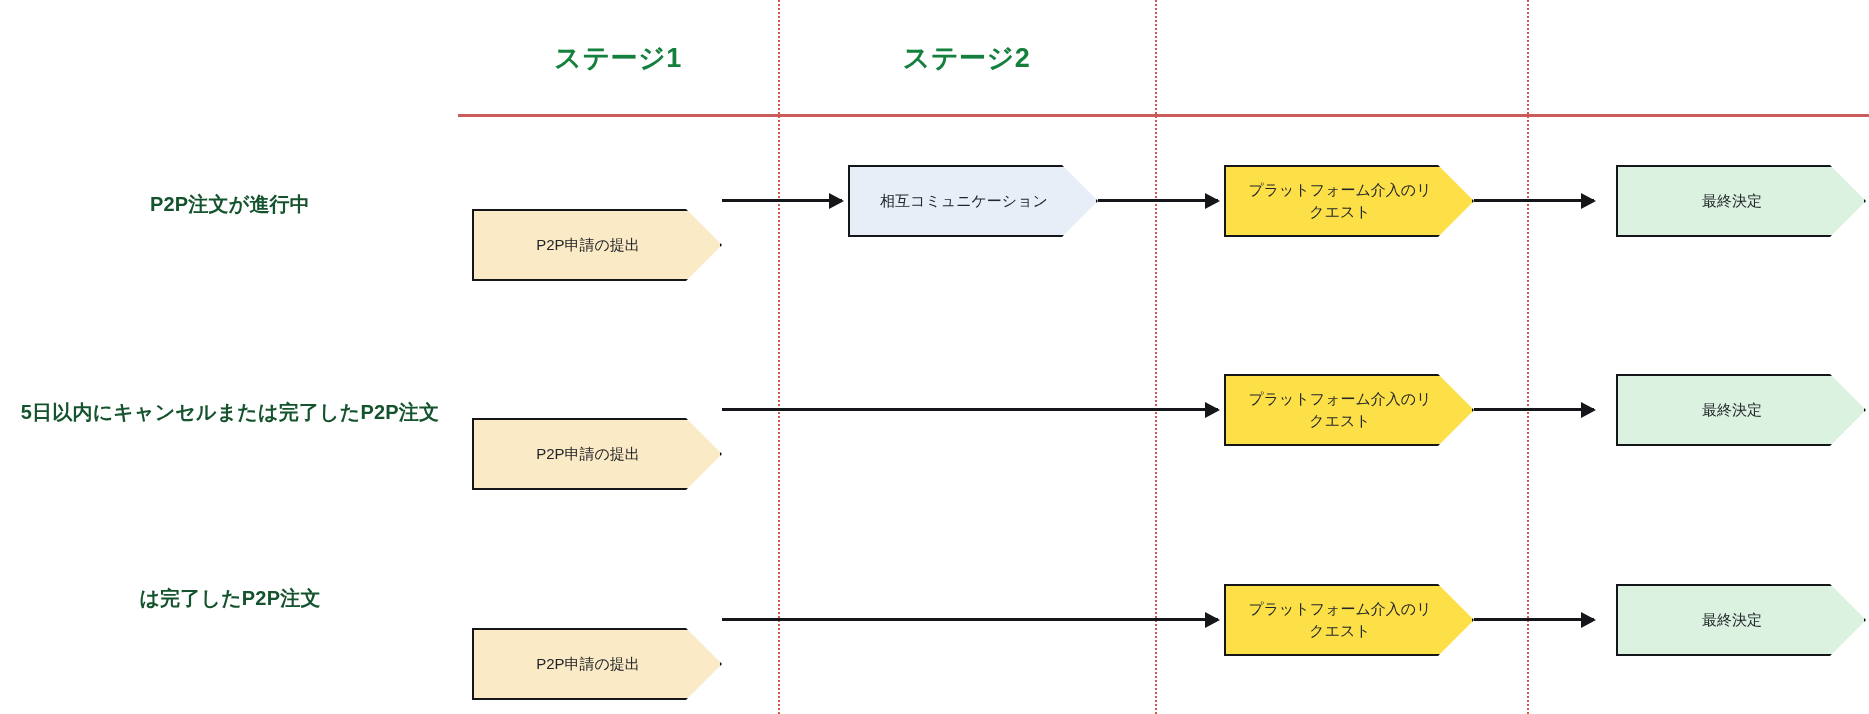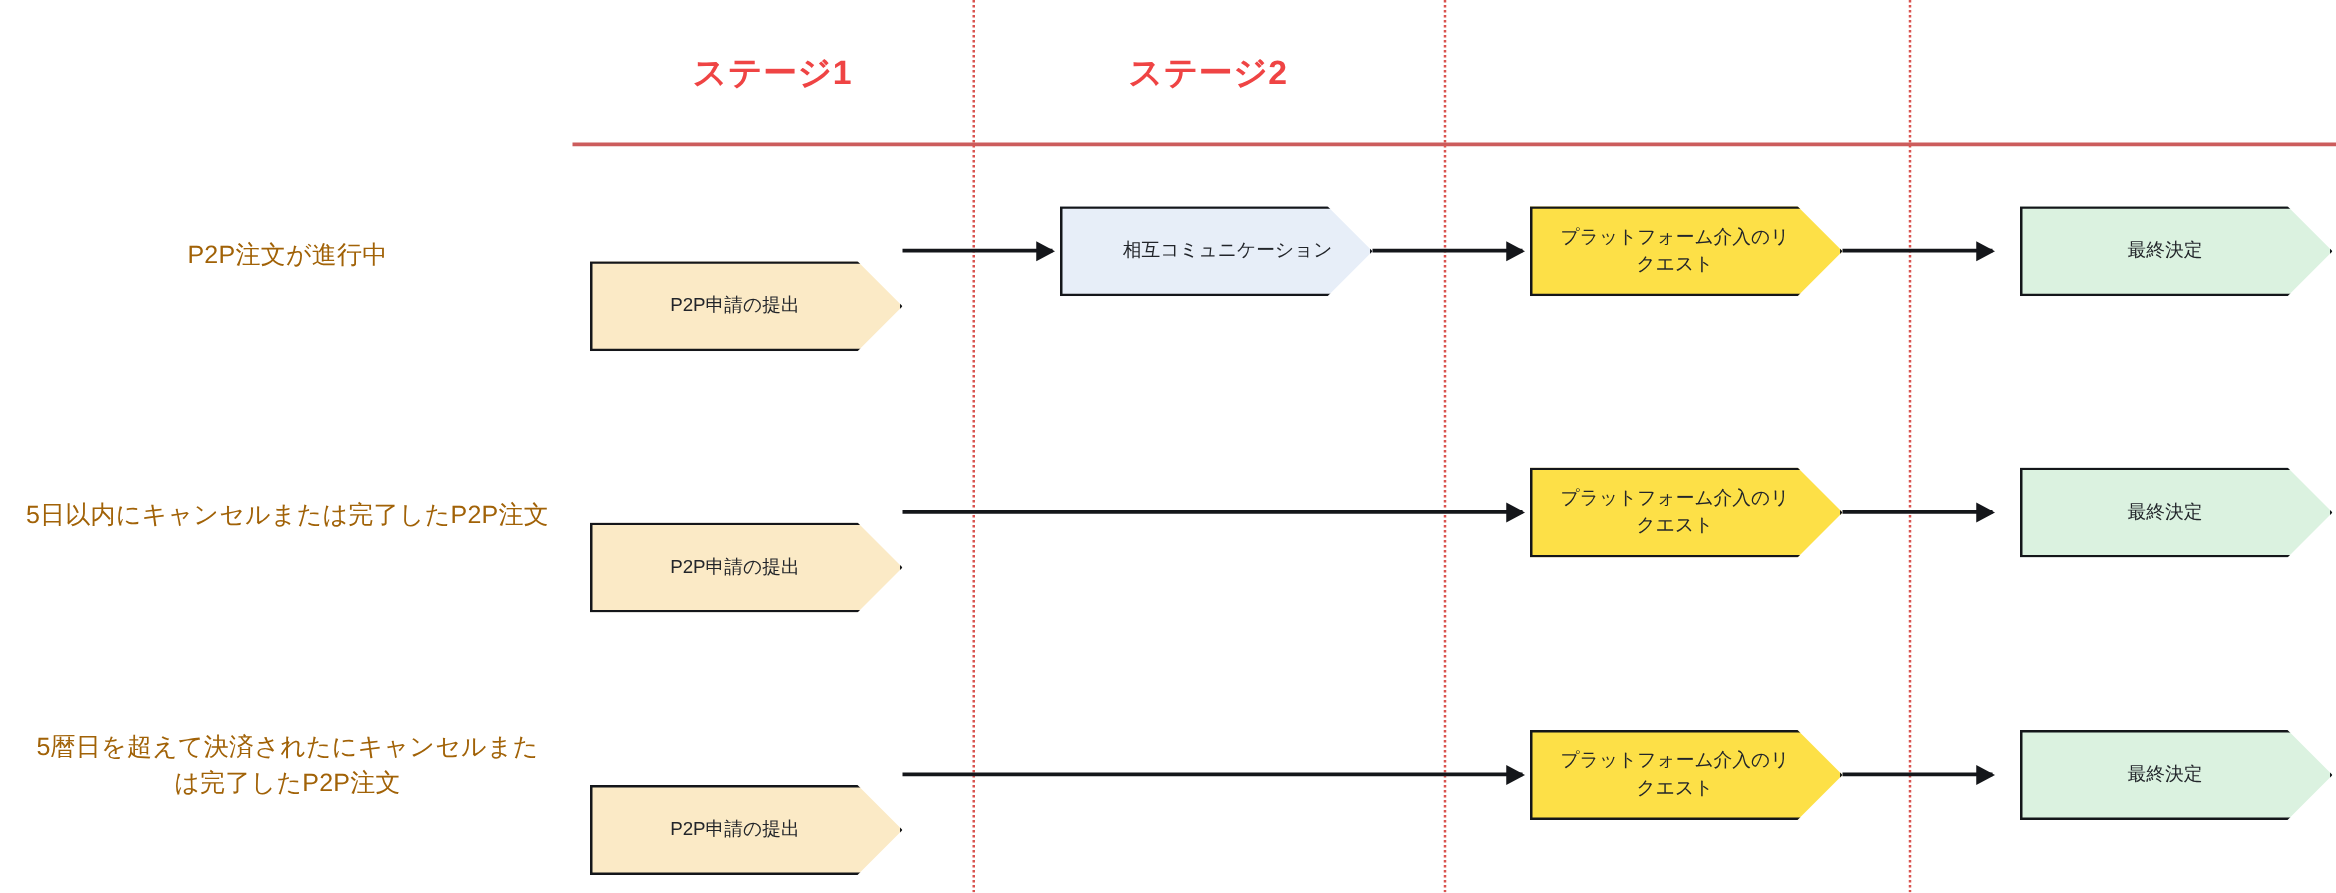--- a/index.html
+++ b/index.html
@@ -21,21 +21,21 @@
 
   
   .stage-header {
     position: absolute;
     top: 40px;
     height: 36px;
     line-height: 36px;
     text-align: center;
     font-size: 27px;
     font-weight: bold;
-    color: #ef4444;
+    color: #15803d;
     letter-spacing: 0.5px;
     white-space: nowrap;
   }
   .header-rule {
     position: absolute;
     left: 458px;
     right: 0px;
     top: 114px;
     height: 3px;
     background: #cc5c5c;
@@ -48,22 +48,22 @@
     bottom: 0;
     width: 0;
     border-left: 2px dotted #d9534f;
   }
 
   
   .row-label {
     position: absolute;
     text-align: center;
     font-size: 20px;
-    font-weight: normal;
-    color: #a16207;
+    font-weight: bold;
+    color: #14532d;
     line-height: 1.45;
     letter-spacing: 0.2px;
   }
 
   
   .node {
     position: absolute;
     box-sizing: border-box;
     display: flex;
     align-items: center;
@@ -117,21 +117,21 @@
   <div class="divider" style="left:1527px;"></div>
 
   <div class="row-label" style="left:20px; top:190px; width:420px;">P2P注文が進行中</div>
 
   <div class="node fill-cream" style="left:472px; top:165px; width:250px; height:72px;">
     <span class="node-text">P2P申請の提出</span>
   </div>
 
   <div class="conn" style="left:722px; top:199px; width:120px;"></div>
 
-  <div class="node fill-blue" style="left:848px; top:165px; width:250px; height:72px;justify-content:flex-end;">
+  <div class="node fill-blue" style="left:848px; top:165px; width:250px; height:72px;">
     <span class="node-text">相互コミュニケーション</span>
   </div>
 
   <div class="conn" style="left:1098px; top:199px; width:120px;"></div>
 
   <div class="node fill-pink" style="left:1224px; top:165px; width:250px; height:72px;">
     <span>
       <span class="node-text">プラットフォーム介入のリ</span>
       <span class="node-text">クエスト</span>
     </span>
@@ -158,21 +158,20 @@
     </span>
   </div>
 
   <div class="conn" style="left:1474px; top:408px; width:120px;"></div>
 
   <div class="node fill-green" style="left:1600px; top:374px; width:250px; height:72px;">
     <span class="node-text">最終決定</span>
   </div>
 
   <div class="row-label" style="left:10px; top:584px; width:440px;">
-    <span>5暦日を超えて決済されたにキャンセルまた</span>
     <span style="display:block;">は完了したP2P注文</span>
   </div>
 
   <div class="node fill-cream" style="left:472px; top:584px; width:250px; height:72px;">
     <span class="node-text">P2P申請の提出</span>
   </div>
 
   <div class="conn" style="left:722px; top:618px; width:496px;"></div>
 
   <div class="node fill-pink" style="left:1224px; top:584px; width:250px; height:72px;">

